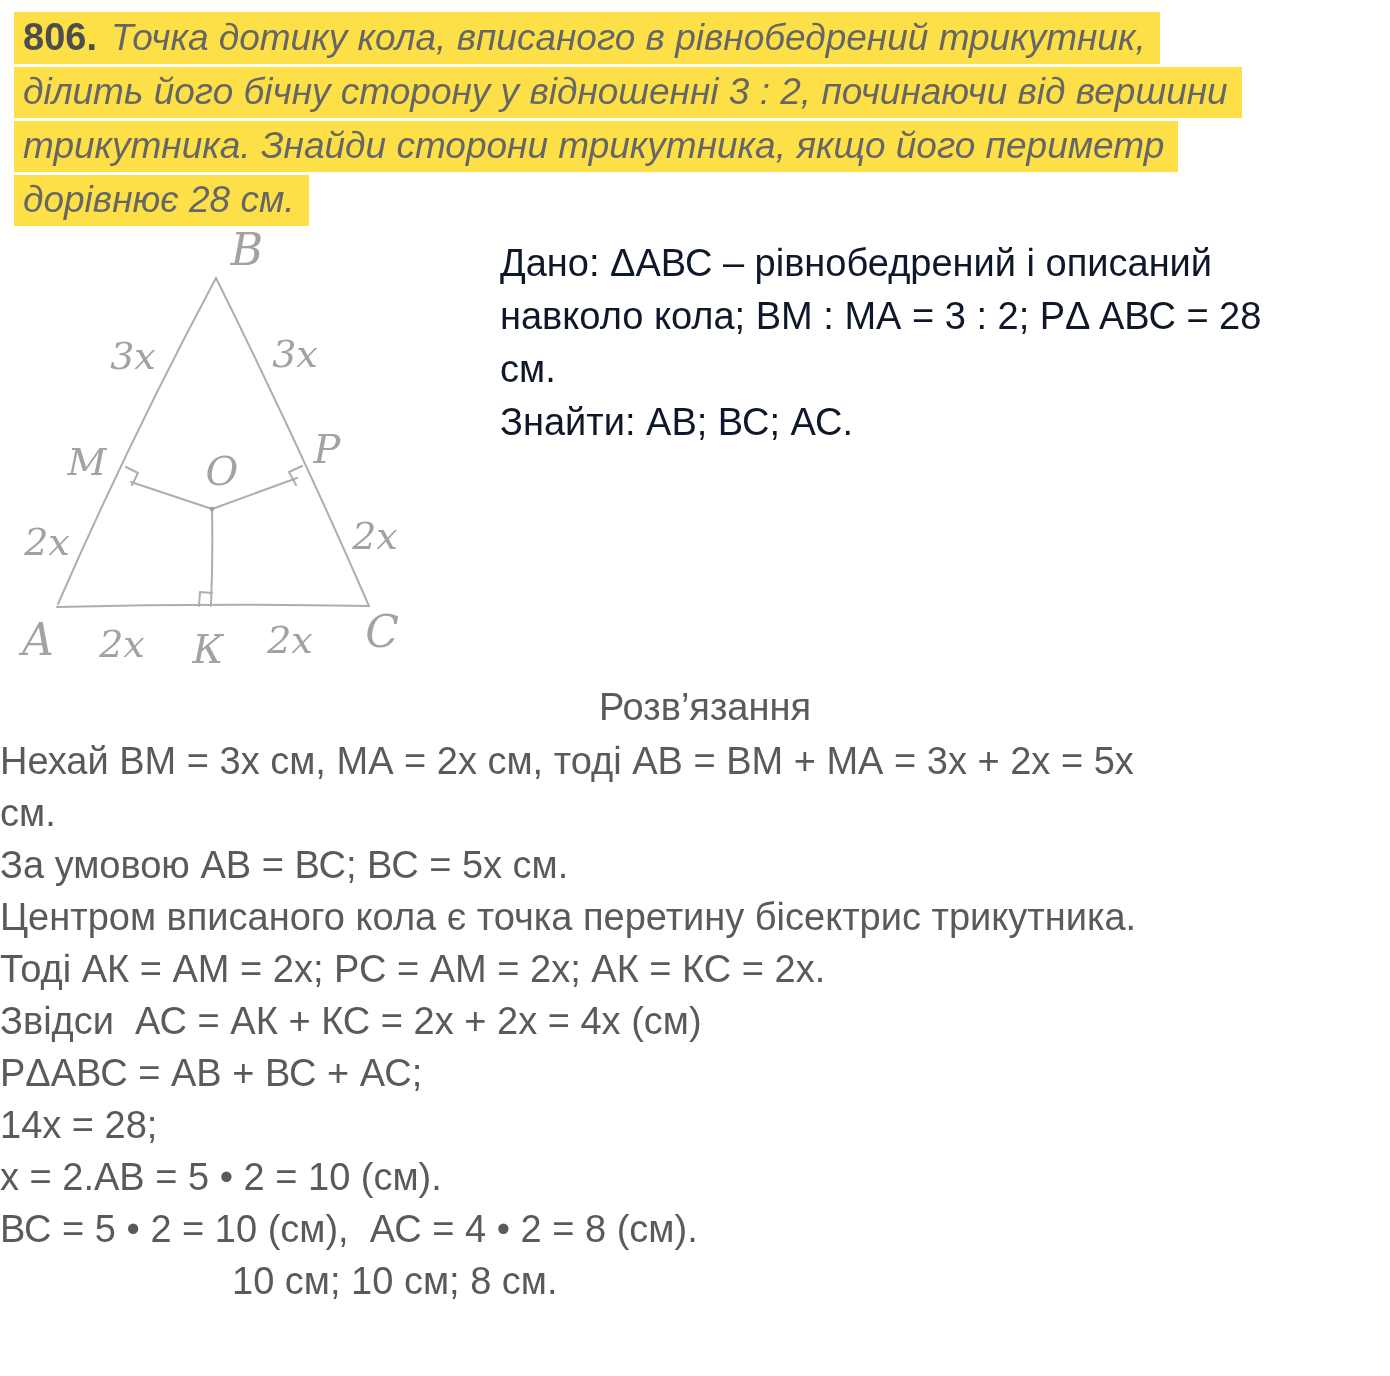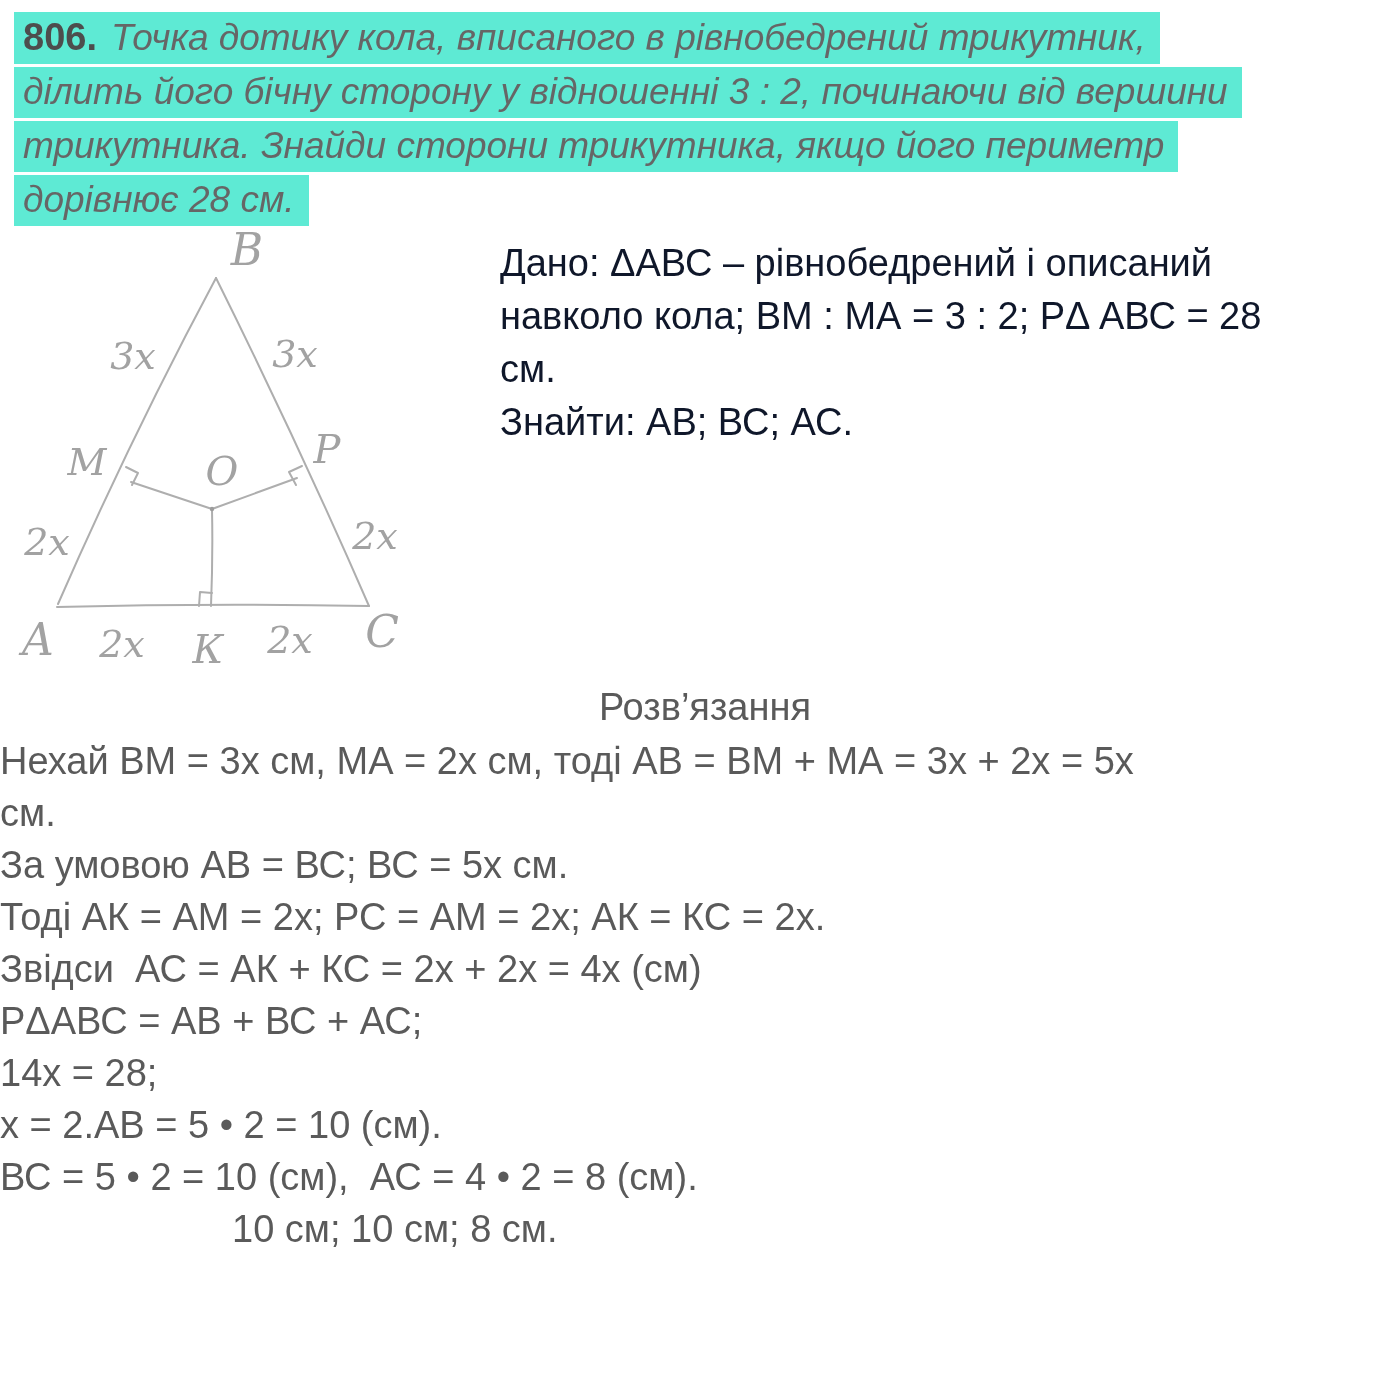--- a/index.html
+++ b/index.html
@@ -8,21 +8,21 @@
     background:#ffffff;
     font-family:"Liberation Sans",sans-serif;
     color:#5a5a5a;
     overflow:hidden;
   }
   
   .problem{padding:12px 0 0 14px;}
   .p-line{margin-bottom:3px;}
   .hl{
     display:inline-block;
-    background:#5eead4;
+    background:#fde047;
     padding:3px 14px 4px 9px;
     font-size:37px;
     line-height:44px;
     white-space:pre;
     color:#666666;
   }
   .pnum{
     font-style:normal;
     font-weight:bold;
     color:#4d4d4d;
@@ -119,20 +119,21 @@
     <div class="given-line">см.</div>
     <div class="given-line">Знайти: АВ; ВС; АС.</div>
   </div>
 </div>
 
 <div class="solution">
   <div class="sol-heading">Розв’язання</div>
   <div class="sol-line">Нехай ВМ = 3х см, МА = 2х см, тоді АВ = ВМ + МА = 3х + 2х = 5х</div>
   <div class="sol-line">см.</div>
   <div class="sol-line">За умовою АВ = ВС; ВС = 5х см.</div>
+  <div class="sol-line">Центром вписаного кола є точка перетину бісектрис трикутника.</div>
   <div class="sol-line">Тоді АК = АМ = 2х; РС = АМ = 2х; АК = КС = 2х.</div>
   <div class="sol-line">Звідси  АС = АК + КС = 2х + 2х = 4х (см)</div>
   <div class="sol-line">РΔАВС = АВ + ВС + АС;</div>
   <div class="sol-line">14х = 28;</div>
   <div class="sol-line"><span>х = 2.</span><span class="right-part">АВ = 5 • 2 = 10 (см).</span></div>
   <div class="sol-line">ВС = 5 • 2 = 10 (см),  АС = 4 • 2 = 8 (см).</div>
   <div class="sol-line answer">10 см; 10 см; 8 см.</div>
 </div>
 
 </body></html>

